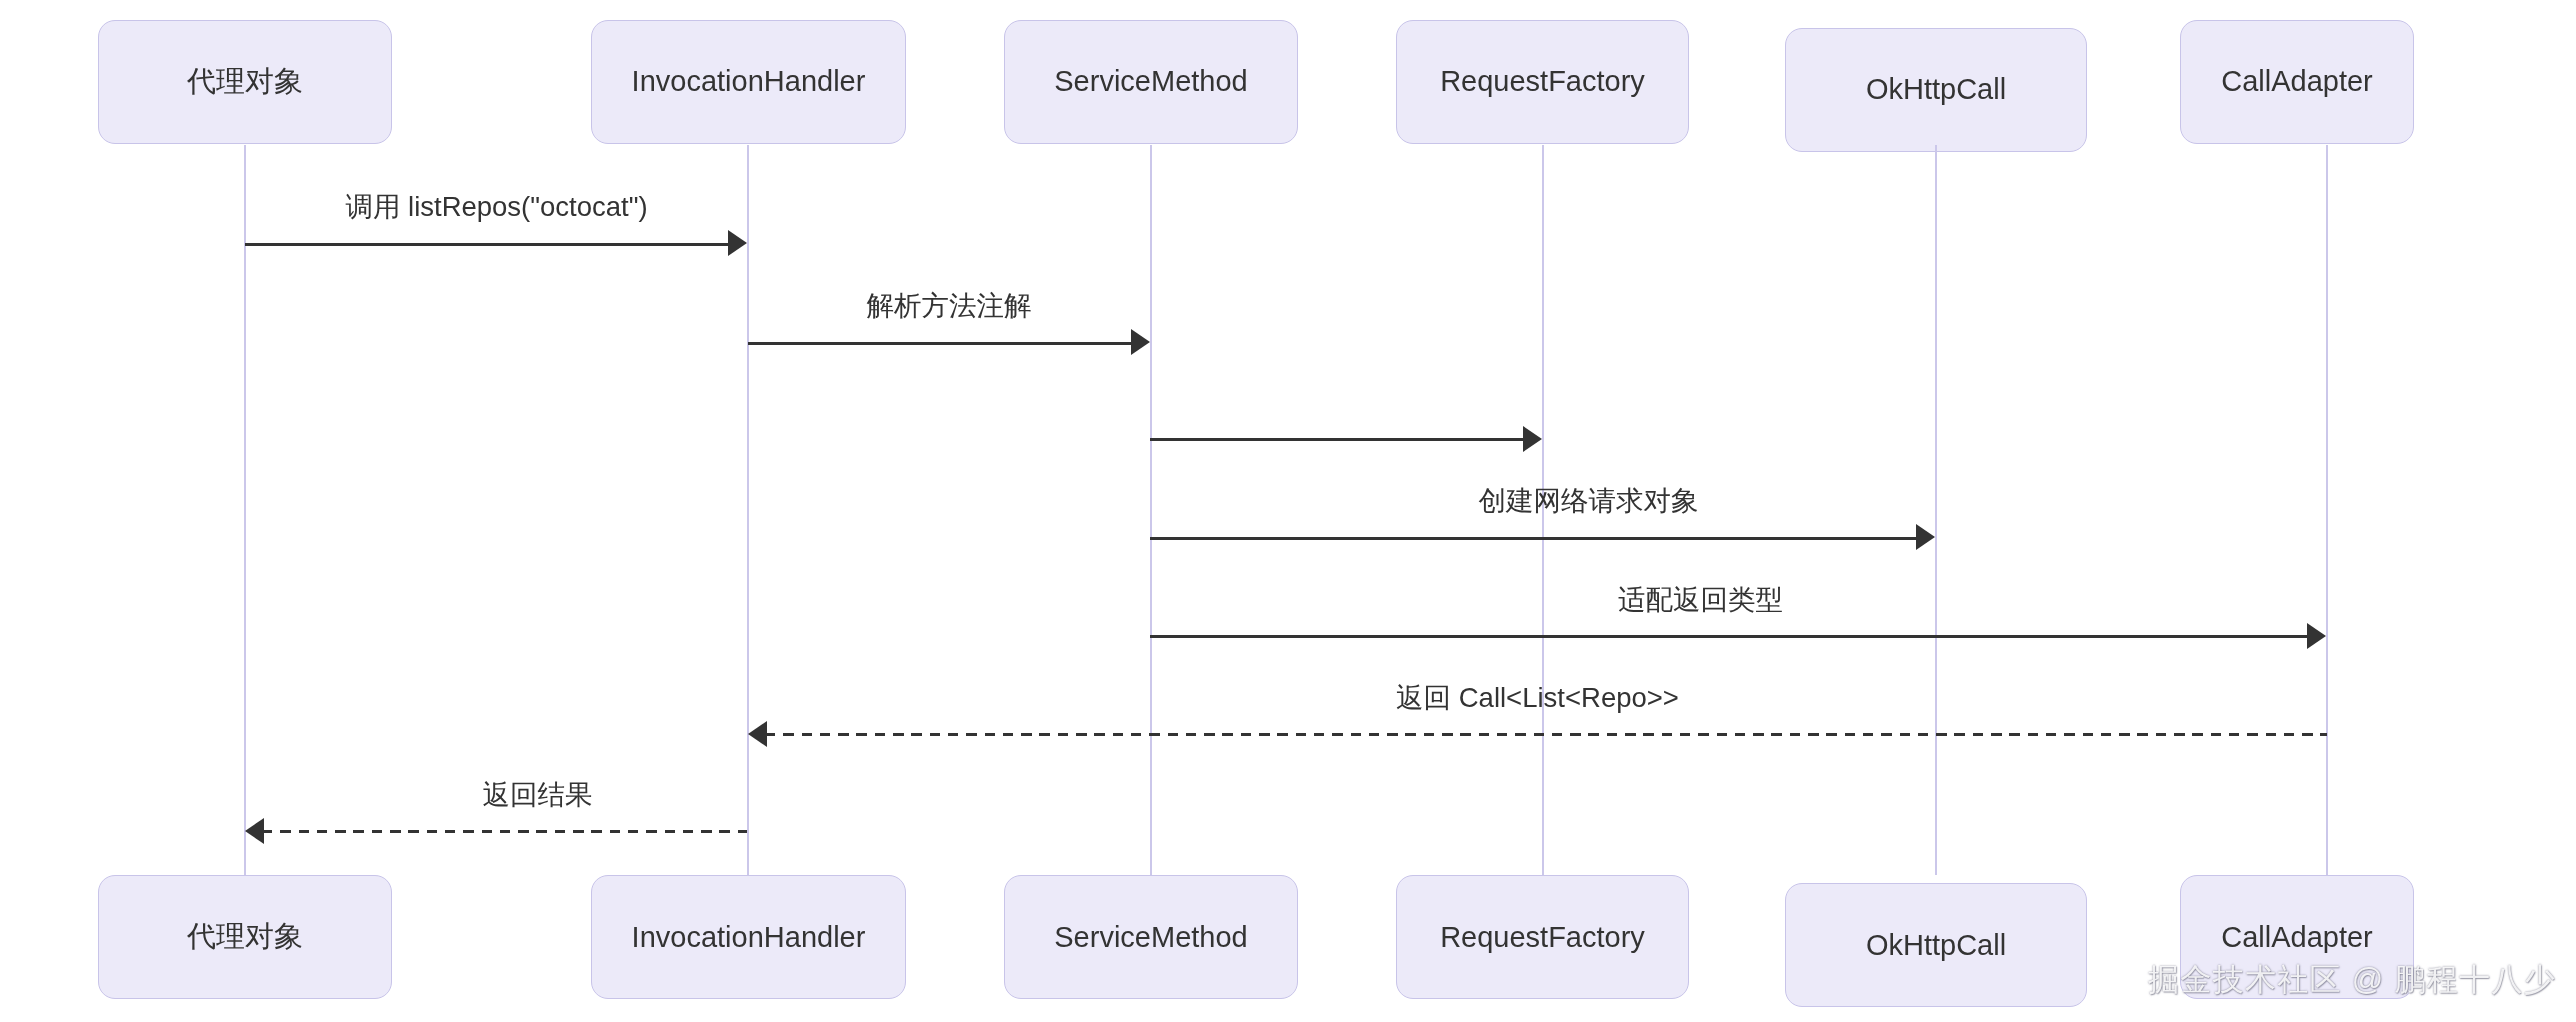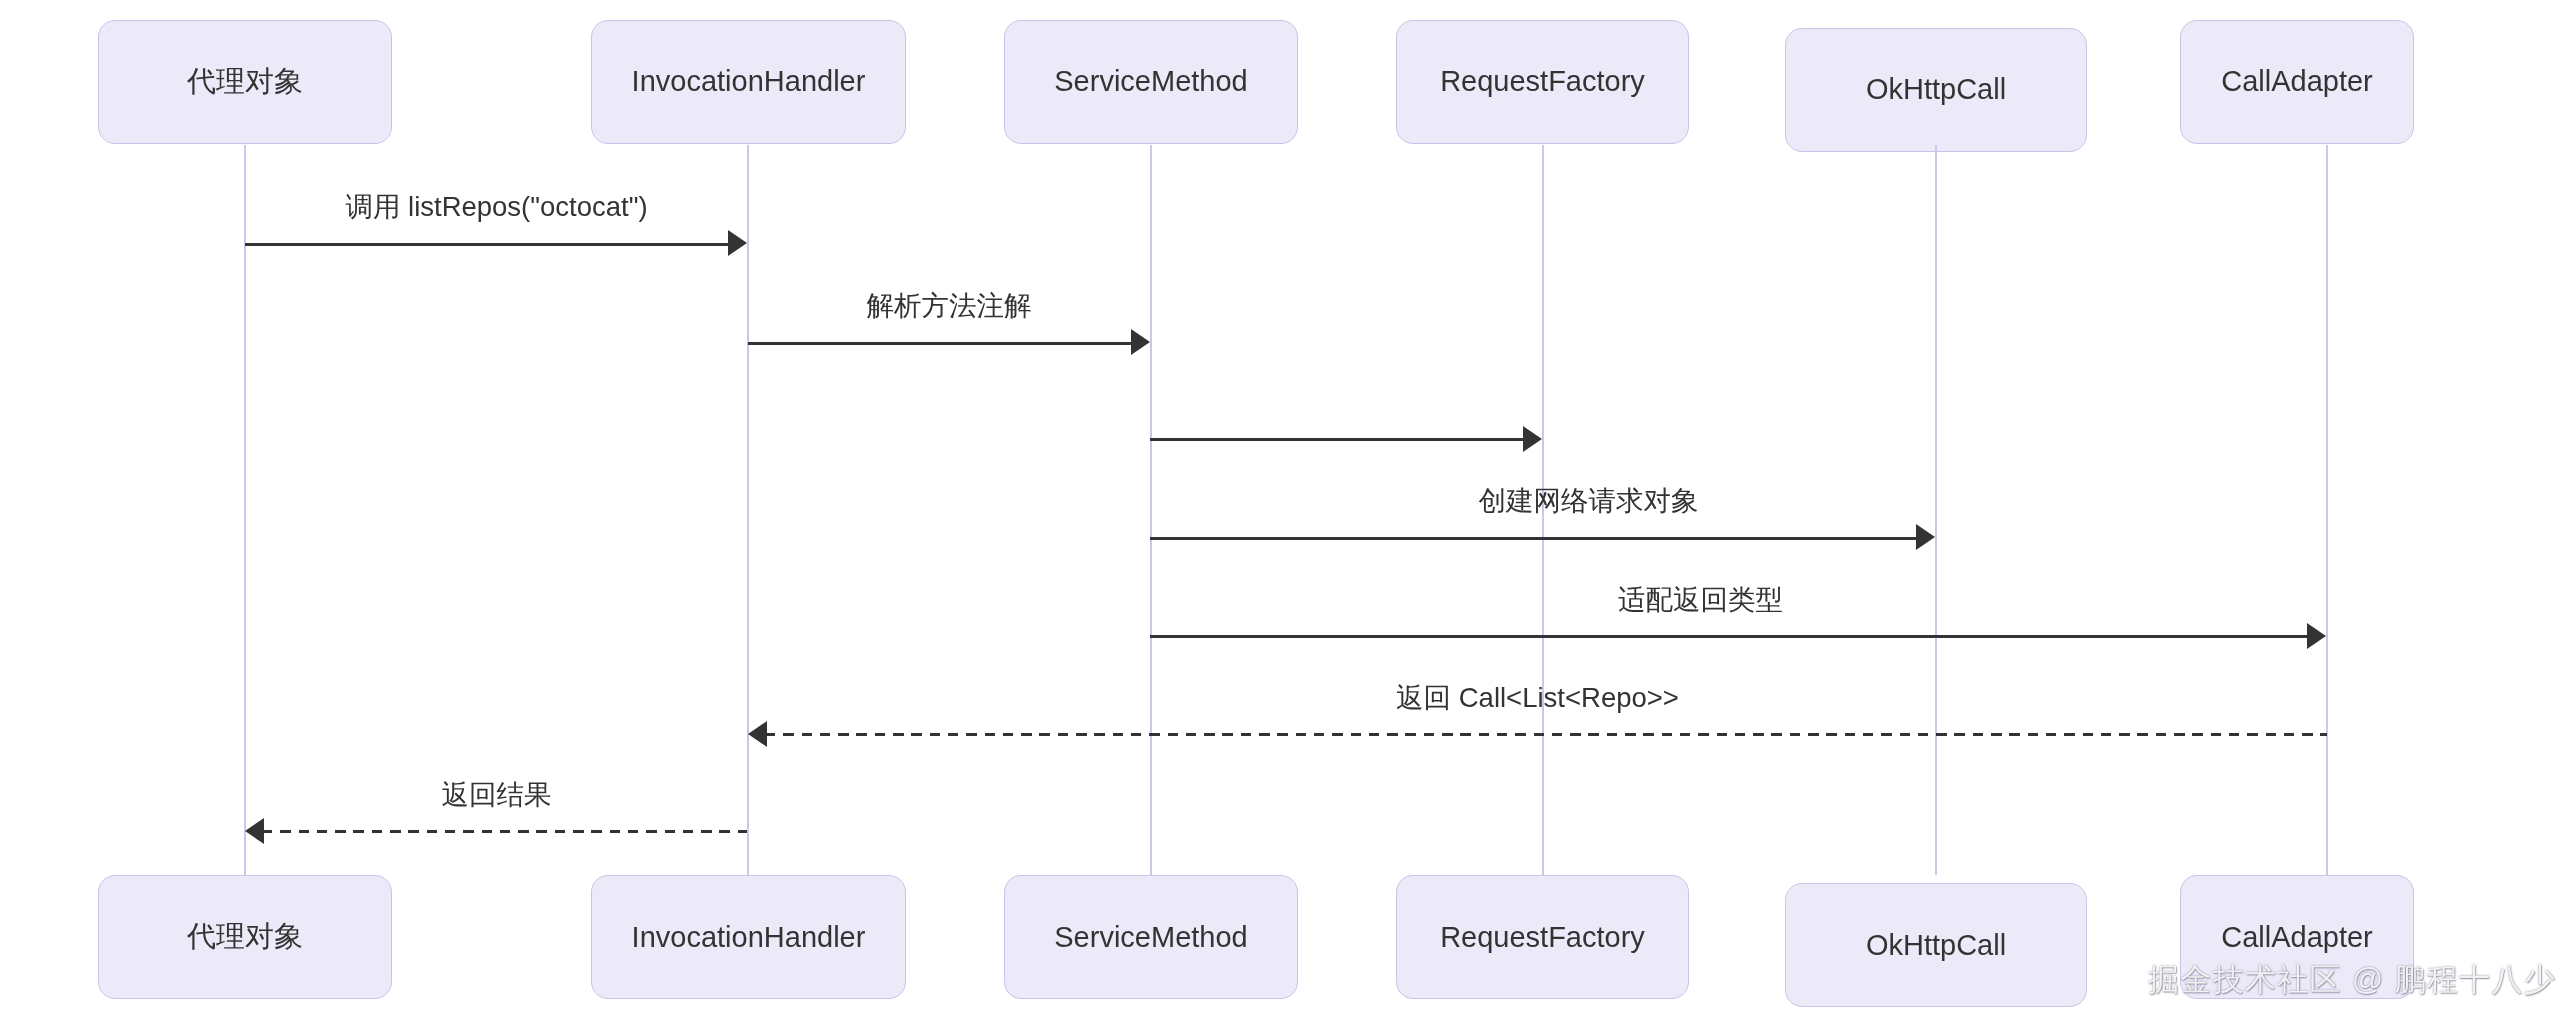--- a/index.html
+++ b/index.html
@@ -102,21 +102,21 @@
   .m4-head  { left: 1916px; top: 524px; }
   
   .m5-label { left: 1150px; width: 1101px; top: 580px; }
   .m5-line  { left: 1150px; width: 1159px; top: 635px; }
   .m5-head  { left: 2307px; top: 623px; }
   
   .m6-label { left: 748px; width: 1579px; top: 678px; }
   .m6-line  { left: 765px; width: 1562px; top: 733px; }
   .m6-head  { left: 748px; top: 721px; }
   
-  .m7-label { left: 245px;  width: 503px;  top: 775px; }
+  .m7-label { left: 245px;  width: 503px;  top: 775px; padding-left: 41px; }
   .m7-line  { left: 262px;  width: 485px;  top: 830px; }
   .m7-head  { left: 245px;  top: 818px; }
 
   
   .watermark {
     position: absolute;
     right: 20px;
     bottom: 22px;
     font-size: 31px;
     letter-spacing: 1.3px;

